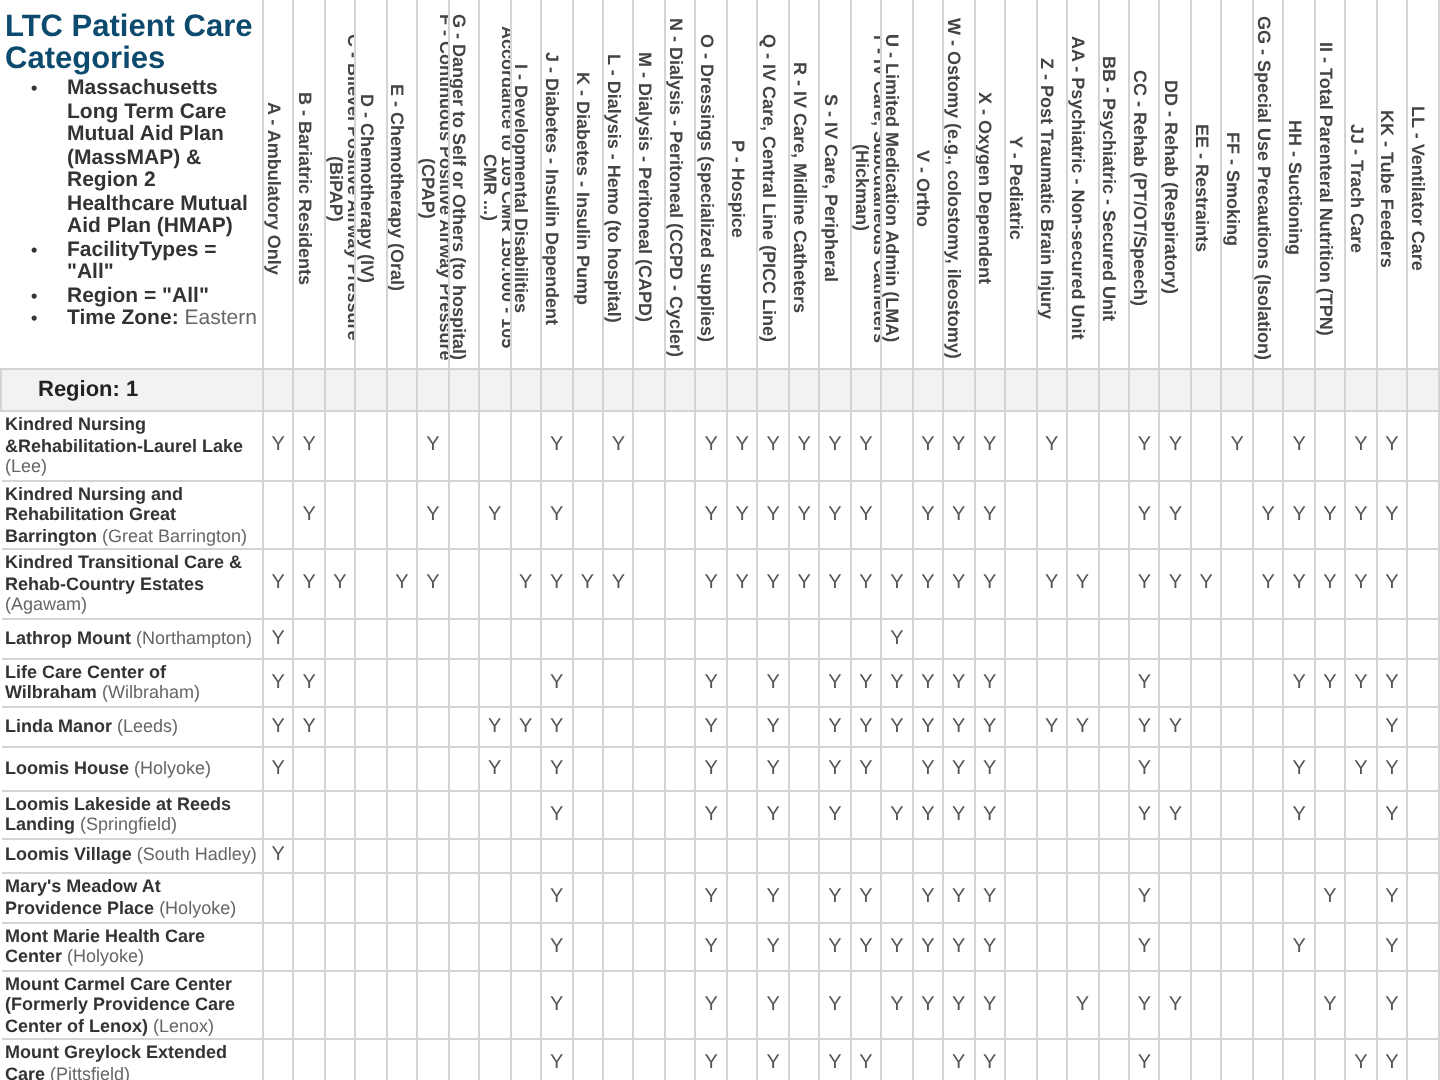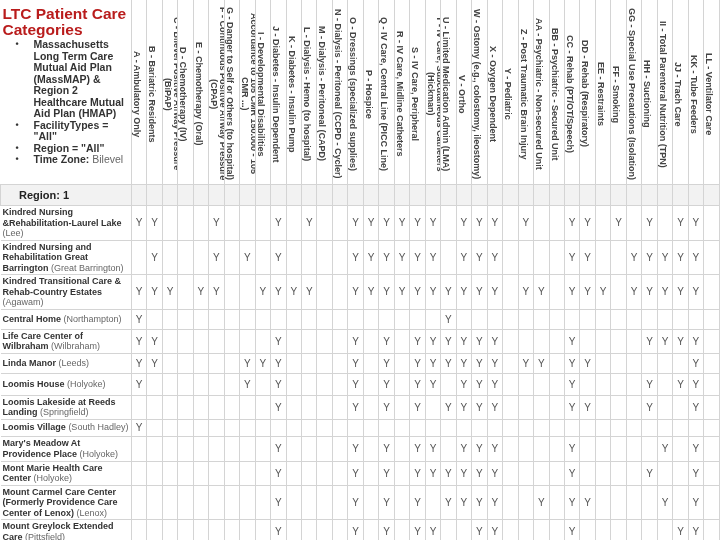--- a/index.html
+++ b/index.html
@@ -3,21 +3,21 @@
 <meta charset="utf-8">
 <style>
   html, body { margin:0; padding:0; background:#ffffff; }
   body { width:720px; height:540px; overflow:hidden; position:relative;
          font-family:"Liberation Sans", sans-serif; color:#222; }
   .wrap { position:absolute; left:0; top:0; }
   table { border-collapse:collapse; table-layout:fixed; }
   td, th { border:1px solid #d4d4d4; padding:0; }
   .hdr-left { width:155px; height:184px; vertical-align:top; text-align:left;
               padding:0 0 0 2px; box-sizing:border-box; border-left:none; border-top:none; }
-  .title { font-weight:bold; font-size:15.5px; line-height:16px; margin-top:6px; color:#b91c1c; }
+  .title { font-weight:bold; font-size:15.5px; line-height:16px; margin-top:6px; color:#0c4a6e; }
   .crit { list-style:none; margin:1px 0 0 0; padding:0; font-size:10.5px; line-height:11.5px; }
   .crit li { position:relative; padding-left:31px; font-weight:bold; color:#333; }
   .crit li::before { content:"•"; position:absolute; left:13px; top:0; font-size:9px; color:#333; }
   .crit .val { font-weight:normal; color:#666; }
   .hcol { width:15px; min-width:15px; max-width:15px; height:184px; vertical-align:top;
           box-sizing:border-box; border-top:none; overflow:hidden; }
   .vtext { writing-mode:vertical-rl; font-size:9px; line-height:9px; color:#444;
            white-space:normal; height:180px; padding-top:4px; padding-right:2px; overflow:hidden; }
   .region-row td { background:#f2f2f2; height:20px; }
   .region-label { font-weight:bold; font-size:11px; padding-left:18px; color:#222; }
@@ -33,21 +33,21 @@
 <div class="wrap">
   <table id="grid">
     <thead>
       <tr id="hdr-row">
         <th class="hdr-left">
           <div class="title">LTC Patient Care Categories</div>
           <ul class="crit">
             <li><span>Massachusetts Long Term Care Mutual Aid Plan (MassMAP) &amp; Region 2 Healthcare Mutual Aid Plan (HMAP)</span></li>
             <li><span>FacilityTypes = "All"</span></li>
             <li><span>Region = "All"</span></li>
-            <li><span>Time Zone: </span><span class="val">Bilevel</span></li>
+            <li><span>Time Zone: </span><span class="val">Eastern</span></li>
           </ul>
         </th>
       <th class="hcol">
             <div class="vtext">A - Ambulatory Only</div>
           </th>
           <th class="hcol">
             <div class="vtext">B - Bariatric Residents</div>
           </th>
           <th class="hcol">
             <div class="vtext">C - Bilevel Positive Airway Pressure (BiPAP)</div>
@@ -318,21 +318,21 @@
           <td class="cell">Y</td>
           <td class="cell"></td>
           <td class="cell">Y</td>
           <td class="cell">Y</td>
           <td class="cell">Y</td>
           <td class="cell">Y</td>
           <td class="cell">Y</td>
           <td class="cell"></td>
         </tr>
         <tr style="height: 20px;">
-          <td class="name-cell"><span class="fname">Central Home</span> <span class="city">(Northampton)</span></td>
+          <td class="name-cell"><span class="fname">Lathrop Mount</span> <span class="city">(Northampton)</span></td>
           <td class="cell">Y</td>
           <td class="cell"></td>
           <td class="cell"></td>
           <td class="cell"></td>
           <td class="cell"></td>
           <td class="cell"></td>
           <td class="cell"></td>
           <td class="cell"></td>
           <td class="cell"></td>
           <td class="cell"></td>

